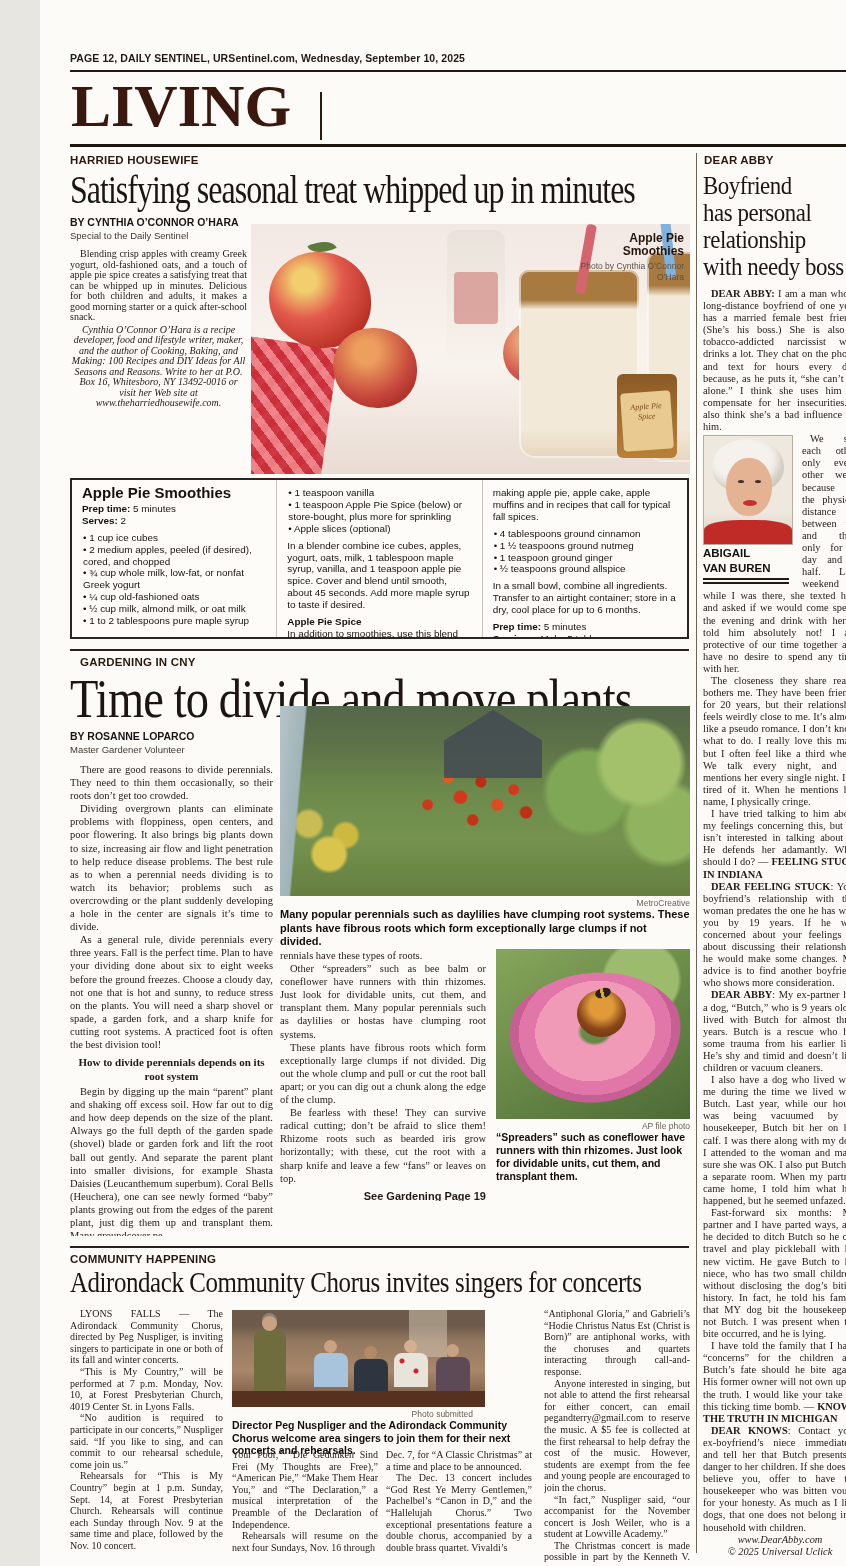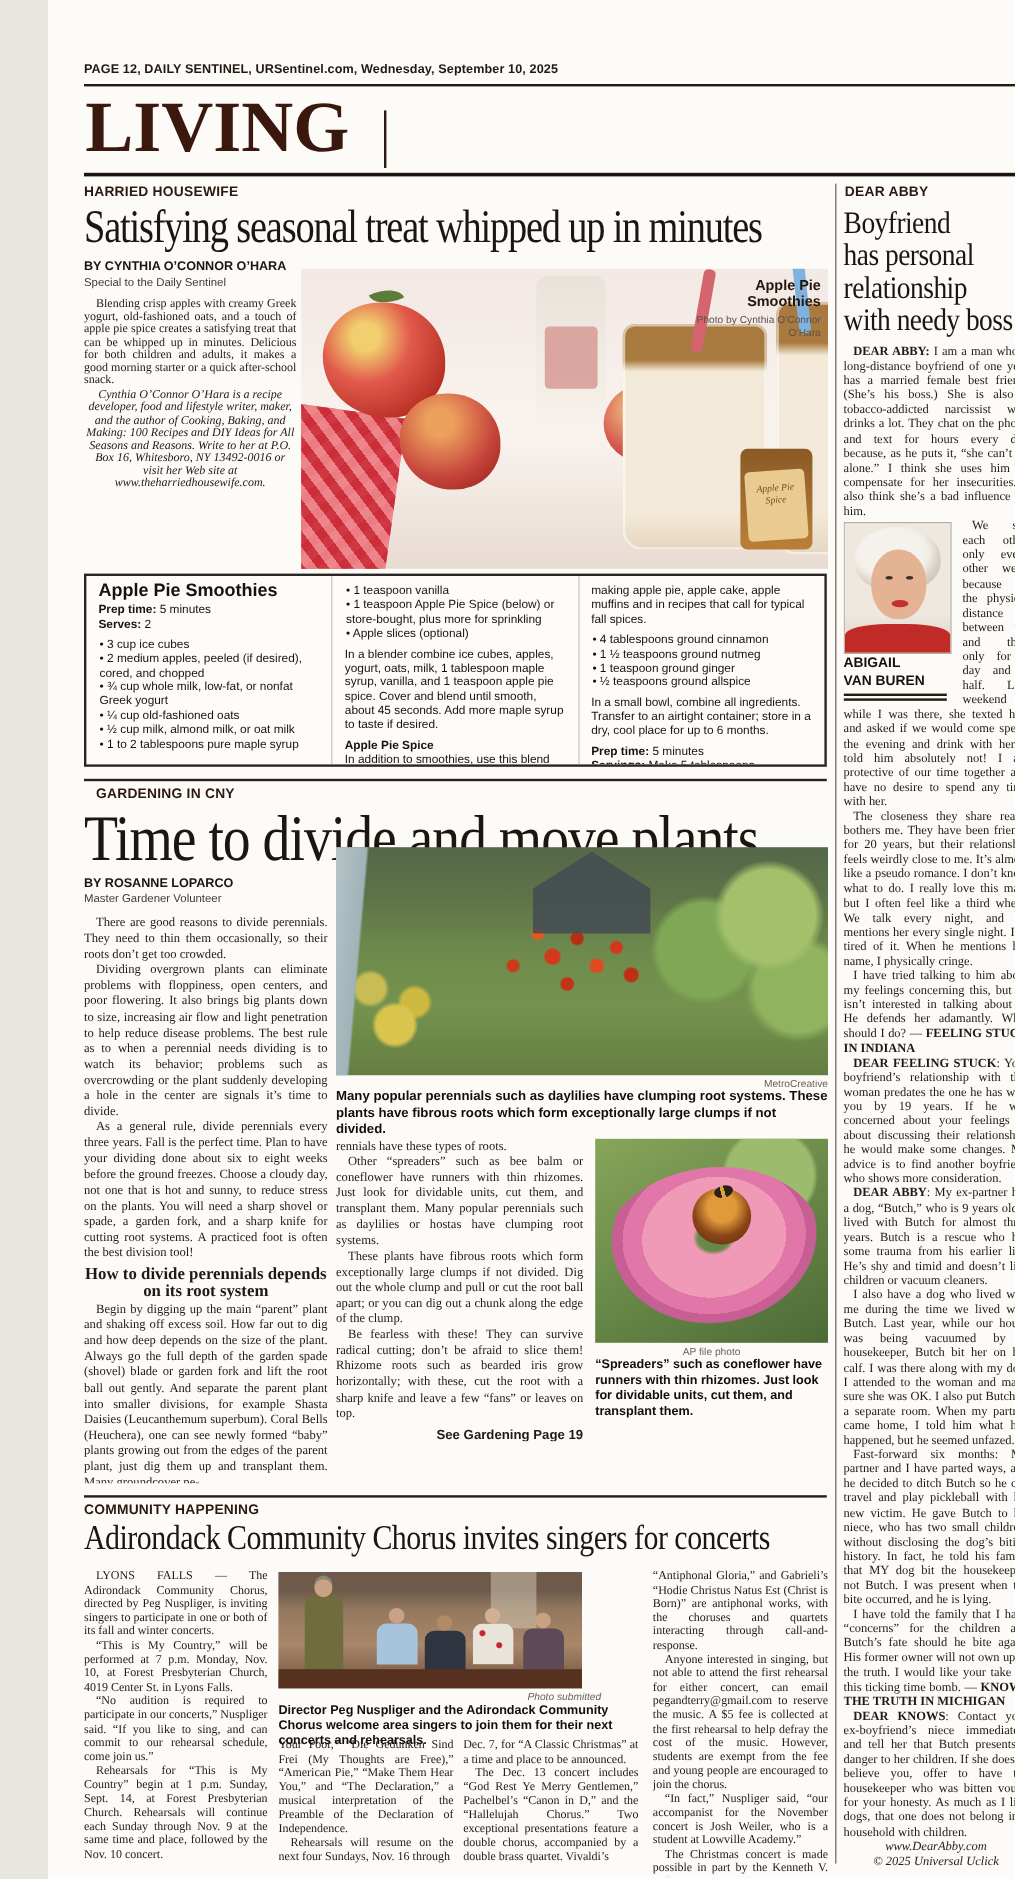--- a/index.html
+++ b/index.html
@@ -73,21 +73,21 @@
   .r-p { margin-top:5px; }
   .r-sub { font-weight:bold; margin-top:5px; }
   .r-line.m { margin-top:5px; }
 
   
   .rg { left:30px; top:649px; width:619px; height:2px; background:#2a2019; }
   #k2 { left:40px; top:656px; }
   #h2 { position:absolute; left:30px; top:668px; font-size:54px; letter-spacing:-1px; transform:scaleX(.86); }
   #by2 { position:absolute; left:30px; top:730px; }
   #garden-col1 { left:30px; top:763px; width:203px; height:473px; font-size:10.5px; line-height:13.1px; }
-  .g-subhead { font-weight:bold; text-align:center; text-indent:0 !important; margin:5px 0 2px; font-size:14px; line-height:13.5px; }
+  .g-subhead { font-weight:bold; text-align:center; text-indent:0 !important; margin:5px 0 2px; font-size:11px; line-height:13.5px; }
   #garden-photo { position:absolute; left:240px; top:706px; width:410px; height:190px; overflow:hidden;
       background:
         linear-gradient(95deg, #b6c4c7 0%, #9fb3b8 6%, rgba(0,0,0,0) 6.5%),
         radial-gradient(circle at 12% 78%, #d9c44e 0 4%, rgba(0,0,0,0) 5%),
         radial-gradient(circle at 16% 68%, #cdb93f 0 3%, rgba(0,0,0,0) 4%),
         radial-gradient(circle at 7% 62%, #c9bc55 0 3%, rgba(0,0,0,0) 4%),
         radial-gradient(circle at 44% 48%, #d2391c 0 2.4%, rgba(0,0,0,0) 3%),
         radial-gradient(circle at 49% 40%, #b92d12 0 2%, rgba(0,0,0,0) 2.6%),
         radial-gradient(circle at 53% 52%, #e04a22 0 2.2%, rgba(0,0,0,0) 2.8%),
         radial-gradient(circle at 47% 60%, #c23317 0 2%, rgba(0,0,0,0) 2.6%),
@@ -106,21 +106,21 @@
   #garden-col2 { left:240px; top:949px; width:206px; height:252px; font-size:10.5px; line-height:13.1px; }
   .see-more { font:bold 11px "Liberation Sans", sans-serif; text-align:right; text-indent:0 !important; margin-top:5px; }
   #cone-photo { position:absolute; left:456px; top:949px; width:194px; height:170px; overflow:hidden;
       background:radial-gradient(circle at 75% 18%, #9dbb6c 0 18%, rgba(0,0,0,0) 20%), linear-gradient(150deg,#86a65b,#5d7d41 70%,#4d6a36); }
   .cf-petals { position:absolute; left:2%; top:14%; width:96%; height:82%; border-radius:50%; transform:rotate(-8deg);
       background:radial-gradient(ellipse at 52% 42%, rgba(0,0,0,0) 0 10%, #f09ab8 13% 44%, #e077a8 44% 56%, #c75f95 56% 62%, rgba(0,0,0,0) 63%); }
   .cf-cone { position:absolute; left:42%; top:24%; width:25%; height:28%; border-radius:50%;
       background:radial-gradient(circle at 50% 35%, #e09a3a 0 30%, #8a4518 60%, #5d2c0e); }
   .cf-bee { position:absolute; left:51%; top:23%; width:16px; height:10px; border-radius:50%; transform:rotate(-15deg);
       background:linear-gradient(90deg,#2a2118 0 35%, #d8a53a 35% 55%, #2a2118 55%); }
-  #cone-credit { left:456px; top:1121px; width:194px;text-align:center; }
+  #cone-credit { left:456px; top:1121px; width:194px; }
   #cone-cap { left:456px; top:1131px; width:194px; }
 
   
   .rc { left:30px; top:1246px; width:619px; height:2px; background:#2a2019; }
   #k3 { left:30px; top:1253px; }
   #h3 { position:absolute; left:30px; top:1266px; font-size:29px; letter-spacing:-.5px; transform:scaleX(.86); }
   .chorus-col { font-size:10px; line-height:11.6px; }
   #chorus-col1 { left:30px; top:1308px; width:153px; height:256px; }
   #chorus-photo { position:absolute; left:192px; top:1310px; width:253px; height:97px; overflow:hidden;
       background:linear-gradient(180deg,#6d5a4a 0 16%,#93785f 32%,#a8876a 62%,#6f523c 100%); }
@@ -129,21 +129,21 @@
   .cp-wb { position:absolute; left:22px; top:20px; width:32px; height:70px; border-radius:8px 8px 4px 4px; background:#6f6d3e; }
   .cp-head { position:absolute; width:13px; height:13px; border-radius:50%; background:#c9a183; }
   .cp-h1 { left:92px; top:30px; } .cp-h2 { left:132px; top:36px; background:#b28a67; }
   .cp-h3 { left:172px; top:30px; background:#d3b091; } .cp-h4 { left:214px; top:34px; }
   .cp-torso { position:absolute; width:34px; height:34px; border-radius:8px 8px 0 0; }
   .cp-t1 { left:82px; top:43px; background:#a8c4dc; }
   .cp-t2 { left:122px; top:49px; background:#2e3440; }
   .cp-t3 { left:162px; top:43px; background:radial-gradient(circle at 8px 8px,#c23 0 2px,rgba(0,0,0,0) 3px), radial-gradient(circle at 22px 18px,#c23 0 2px,rgba(0,0,0,0) 3px), #e8e4da; }
   .cp-t4 { left:204px; top:47px; background:#5d4a56; }
   .cp-pew { position:absolute; left:0; bottom:0; width:100%; height:16%; background:#57311f; }
-  #chorus-credit { left:208px; top:1409px; width:253px;font-style:italic; }
+  #chorus-credit { left:180px; top:1409px; width:253px; }
   #chorus-cap { left:192px; top:1419px; width:292px; font-size:10.5px; line-height:12.6px; }
   #chorus-col2 { left:192px; top:1449px; width:146px; height:113px; }
   #chorus-col3 { left:346px; top:1449px; width:146px; height:113px; }
   #chorus-col4 { left:504px; top:1308px; width:146px; height:256px; }
 
   
   #abby-kicker { left:664px; top:154px; }
   #abby-headline { position:absolute; left:663px; top:172px; width:170px; }
   #abby-headline .hl { font-family:"Liberation Serif", serif; font-size:26px; line-height:27px; color:#1c1511; letter-spacing:-.5px; white-space:nowrap; transform:scaleX(.88); transform-origin:left top; }
   #abby-body { left:663px; top:288px; width:154px; height:1268px; font-size:10.4px; line-height:12.1px; }
@@ -202,21 +202,21 @@
       <div class="t">Apple Pie Smoothies</div>
       <div class="c">Photo by Cynthia O’Connor O’Hara</div>
     </div>
   </div>
 
   <div id="recipe-box">
     <div class="recipe-col">
       <div class="recipe-title">Apple Pie Smoothies</div>
       <div class="r-line"><span class="r-label">Prep time:</span><span> 5 minutes</span></div>
       <div class="r-line"><span class="r-label">Serves:</span><span> 2</span></div>
-      <div class="ing first">3 cup ice cubes</div>
+      <div class="ing first">1 cup ice cubes</div>
       <div class="ing">2 medium apples, peeled (if desired), cored, and chopped</div>
       <div class="ing">¾ cup whole milk, low-fat, or nonfat Greek yogurt</div>
       <div class="ing">¼ cup old-fashioned oats</div>
       <div class="ing">½ cup milk, almond milk, or oat milk</div>
       <div class="ing">1 to 2 tablespoons pure maple syrup</div>
     </div>
     <div class="recipe-col">
       <div class="ing">1 teaspoon vanilla</div>
       <div class="ing">1 teaspoon Apple Pie Spice (below) or store-bought, plus more for sprinkling</div>
       <div class="ing">Apple slices (optional)</div>

